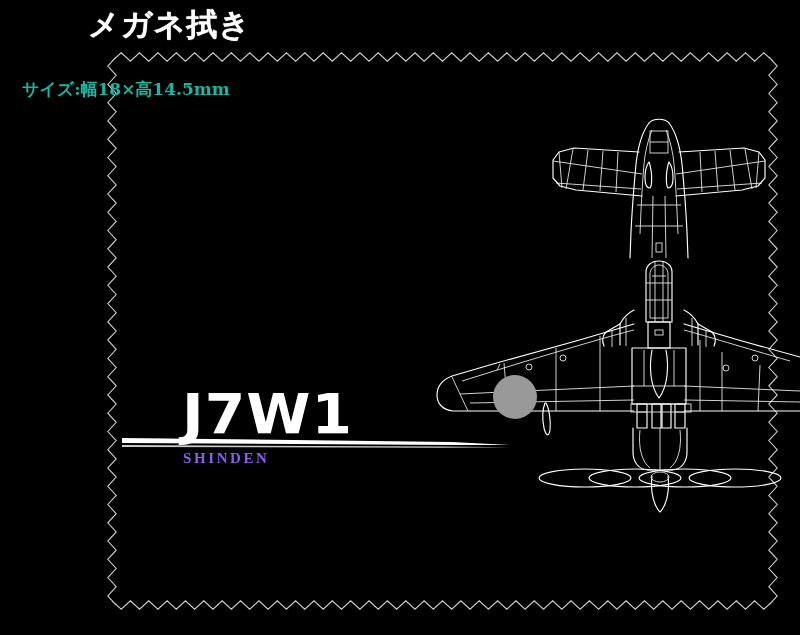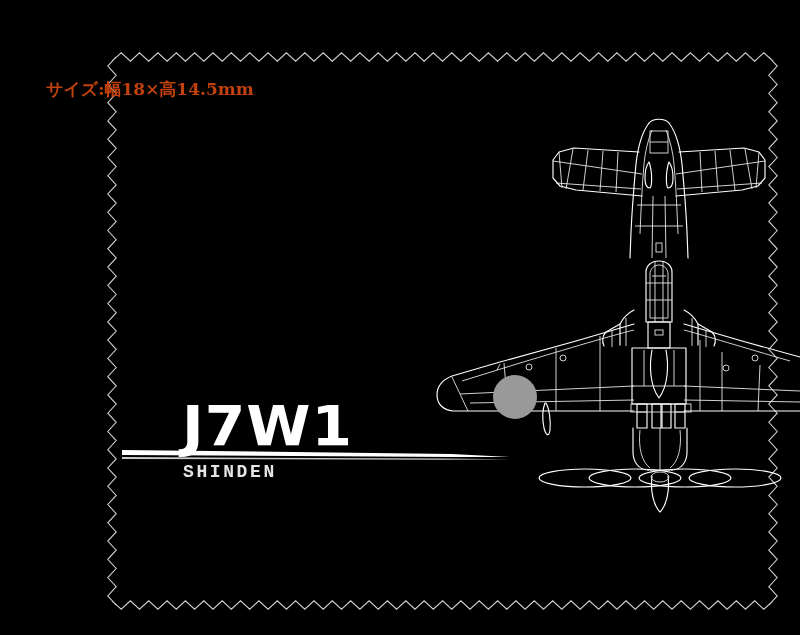--- a/index.html
+++ b/index.html
@@ -12,44 +12,43 @@
     position:absolute;left:88px;top:8px;
     color:#fff;font-weight:bold;
     font-size:31px;line-height:1.05;
     letter-spacing:1px;
     text-shadow:0 0 1px #fff;
     white-space:nowrap;
     font-family:"DejaVu Sans","Liberation Sans",sans-serif;
   }
   #spec{
     position:absolute;left:22px;top:78px;
-    color:#c2410c;font-weight:bold;
+    color:#14b8a6;font-weight:bold;
     font-size:17px;line-height:1.30;
     white-space:nowrap;
     font-family:"DejaVu Serif","Liberation Serif",serif;
-    margin-left:24px;
   }
   #spec div{letter-spacing:0px;}
 
   
-  #logo-wrap{position:absolute;left:150px;top:386px;width:360px;height:92px;margin-top:12px;}
+  #logo-wrap{position:absolute;left:150px;top:386px;width:360px;height:92px;}
   #logo-j7w1{
     position:absolute;left:32px;top:0;
     color:#fff;font-weight:bold;
     font-size:56px;line-height:56px;
     letter-spacing:1px;
     font-family:"DejaVu Sans","Liberation Sans",sans-serif;
     transform:scaleX(1.04);transform-origin:left center;
   }
   #logo-swoosh{position:absolute;left:-28px;top:48px;width:390px;height:16px;}
   #logo-shinden{
     position:absolute;left:33px;top:64px;
-    color:#e5e5e5;font-weight:bold;
-    font-size:18px;letter-spacing:2.6px;
-    font-family:Liberation Mono, monospace;
+    color:#8b5cf6;font-weight:bold;
+    font-size:15px;letter-spacing:2.6px;
+    font-family:Liberation Serif, serif;
   }
 
   svg{display:block;}
   .cloth-edge{fill:none;stroke:#cfcfcf;stroke-width:1.1;}
   .ac{fill:none;stroke:#ffffff;stroke-width:1.15;
       stroke-linejoin:round;stroke-linecap:round;}
   .ac-thin{fill:none;stroke:#e6e6e6;stroke-width:0.9;}
   .roundel{fill:#999999;stroke:none;}
 </style>
 </head>
@@ -209,20 +208,21 @@
       <ellipse class="ac" cx="585" cy="478" rx="46" ry="9"></ellipse>
       <ellipse class="ac" cx="635" cy="478" rx="46" ry="9"></ellipse>
       <ellipse class="ac" cx="685" cy="478" rx="46" ry="9"></ellipse>
       <ellipse class="ac" cx="735" cy="478" rx="46" ry="9"></ellipse>
       <path class="ac" d="M652,476 C650,492 654,506 660,512
                           C666,506 670,492 668,476"></path>
       <ellipse class="ac-thin" cx="660" cy="477" rx="9" ry="5"></ellipse>
     </g>
   </svg>
 
+  <div id="headline">メガネ拭き</div>
 
   <div id="spec">
     <div>サイズ:幅18×高14.5mm</div>
   </div>
 
   <div id="logo-wrap">
     <div id="logo-j7w1">J7W1</div>
     <svg id="logo-swoosh" viewBox="0 0 390 16">
       <path d="M0,4 L330,8 L388,11 L330,11 L0,9 Z" fill="#ffffff"></path>
       <path d="M0,11 L320,12.6 L388,13.2 L320,13.8 L0,13 Z" fill="#cccccc"></path>

